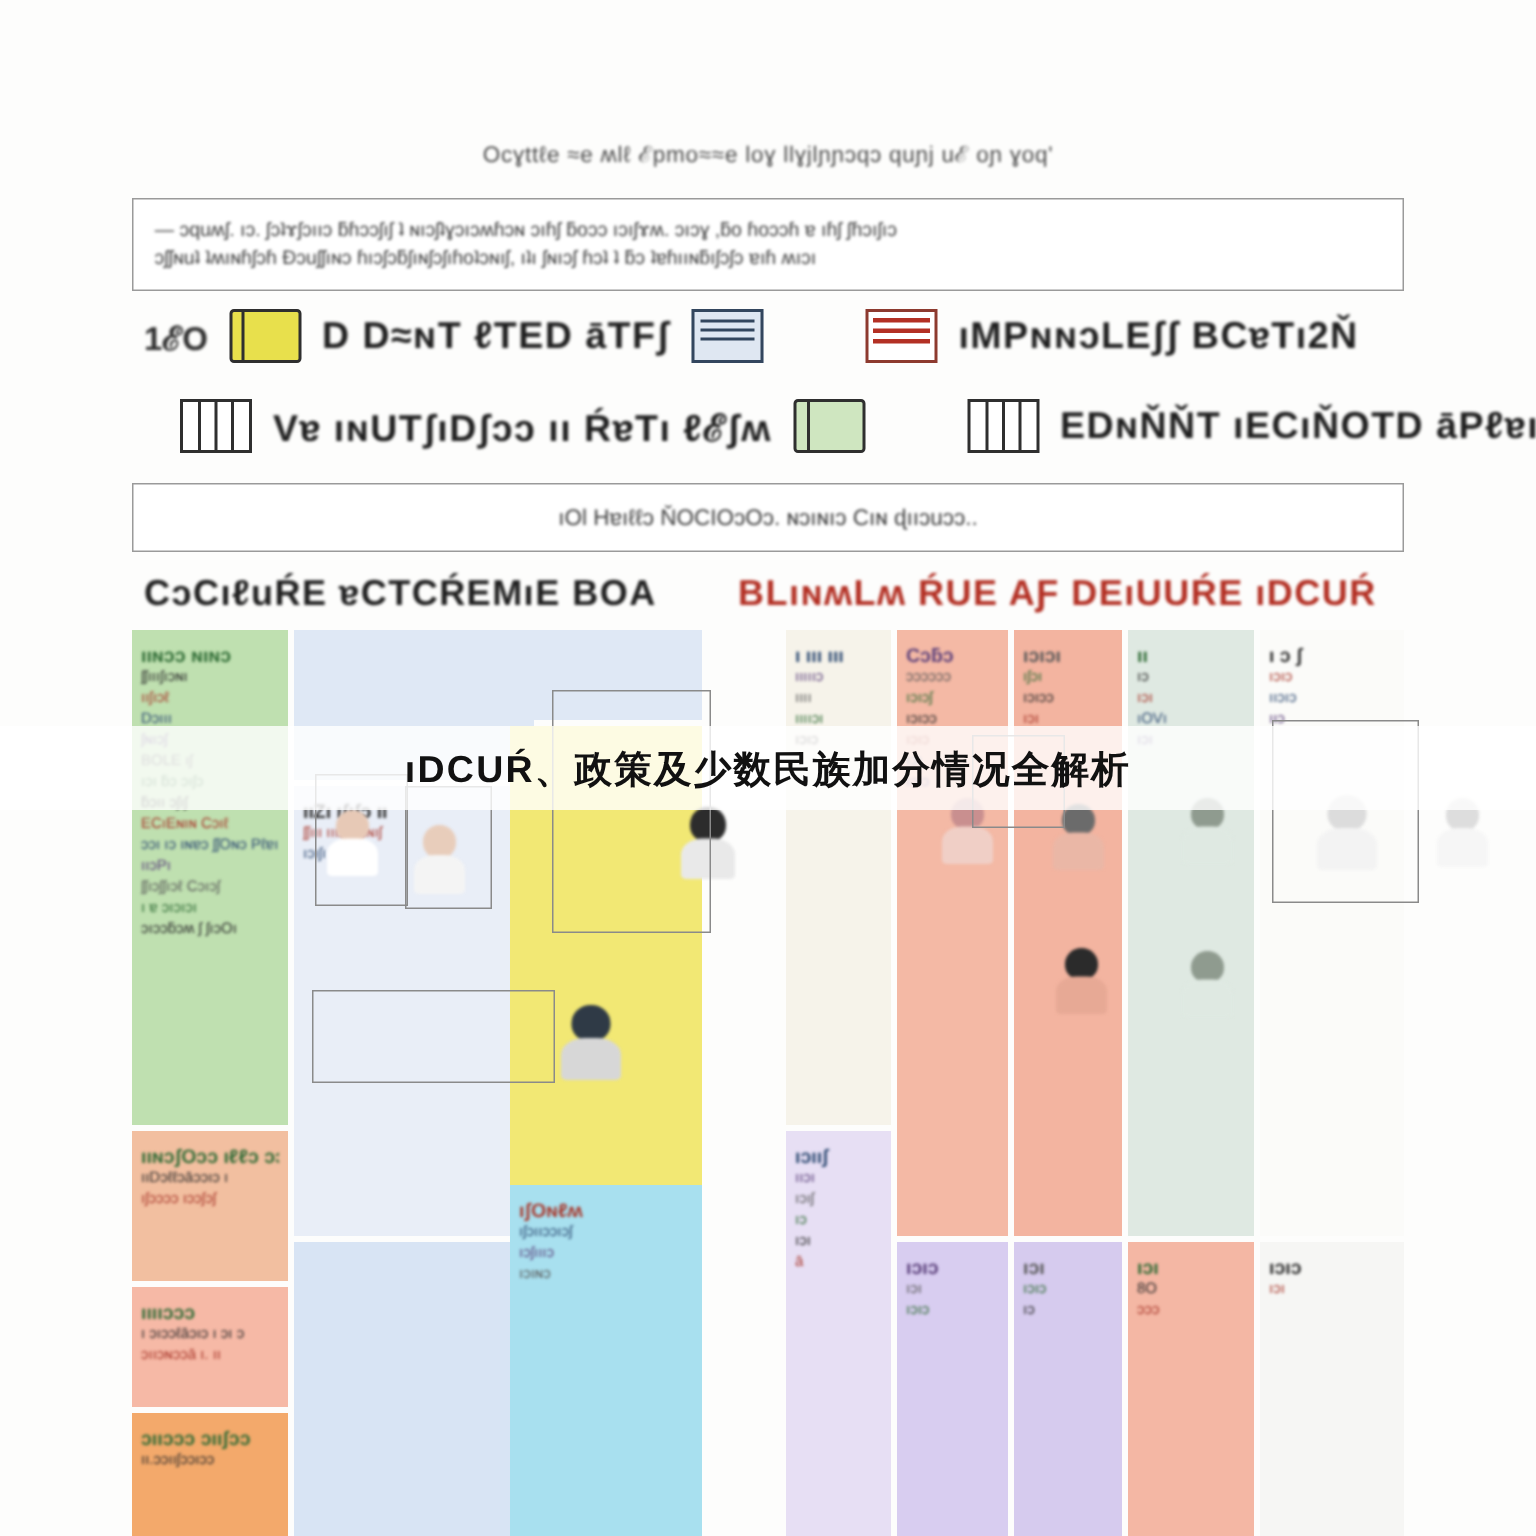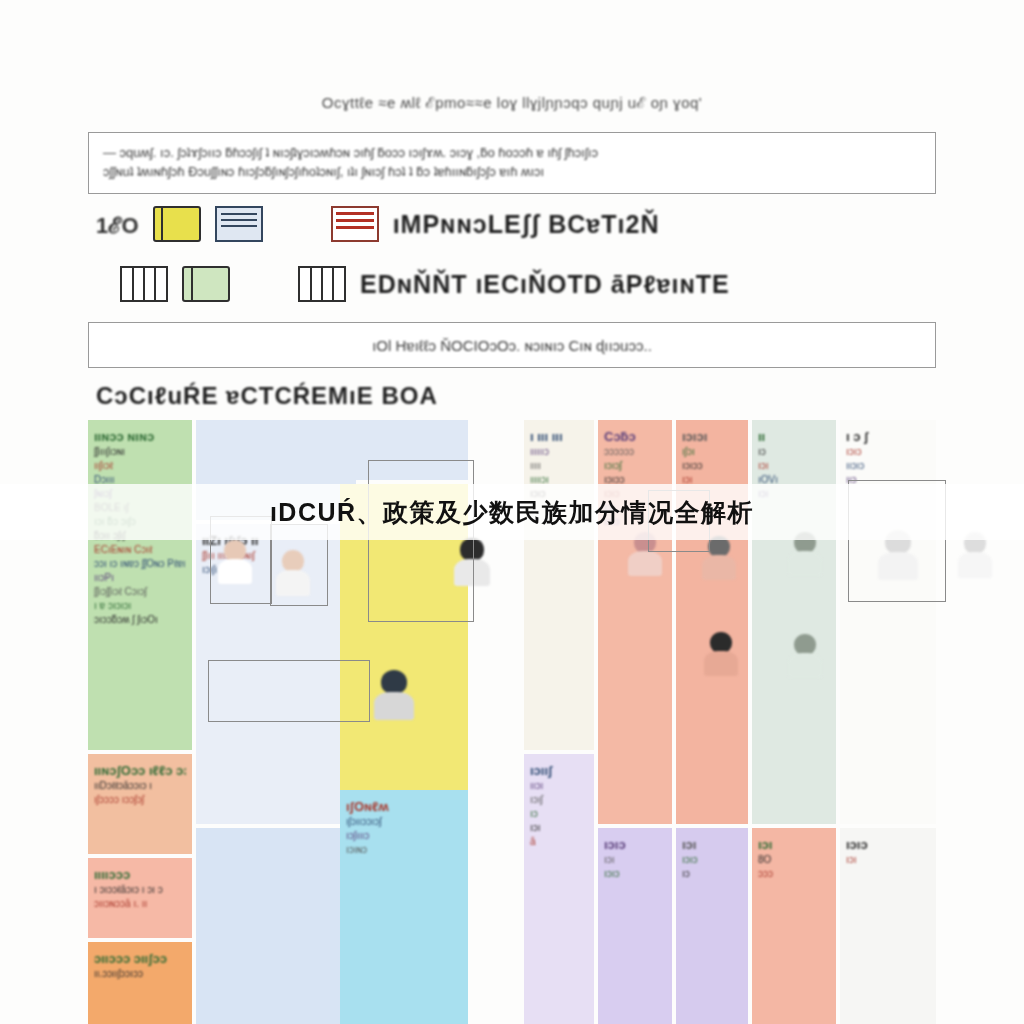--- a/index.html
+++ b/index.html
@@ -239,39 +239,42 @@
   <div class="subhead scribble">Ocɣttℓe ≈e ʍlℓ  ℰpmo≈≈e loɣ  llɣjlɲɲɔqɔ quɲj uℰ oɲ ɣoq'</div>
 
   <div class="box para-box">
     <div class="para-line">— ɔquʍʃ. ıɔ. ʃɔʇɤʃɔııɔ ƃɦɔɔʃıʃ ʇ ɴıɔʃʇɣɔıɔʍɦɔɴ ɔıɦʃ ƃoɔɔ  ıɔıʃɤʍ. ɔıɔɣ ,ƃo  ɦoɔɔɦ ɐ ıɦʃ ʃɦɔıʃıɔ</div>
     <div class="para-line">ɔʃʃɴuʇ ʇʍıɴɦʃɔɦ Đɔuʃʃıɴɔ ɦıɔʃɔƃʃıɴʃɔʃıɦoʇɔɴıʃ, ıʇı ʃɴıɔʃ ɦɔʇ ʇ ƃɔ ʇɐɦııɴƃıʃɔʃɔ ɐıɦ ʍıɔı</div>
   </div>
 
   <div class="icon-row row1">
     <span class="ic-num">1ℰO</span>
     <span class="ic ic-book"></span>
+    <span class="row-label lbl-dark">D D≈ɴT ℓTED āTFʃ</span>
     <span class="ic ic-screen"></span>
     <span class="gap"></span>
     <span class="ic ic-lines"></span>
     <span class="row-label lbl-dark">ıMPɴɴɔLEʃʃ BCɐTı2Ň</span>
   </div>
 
   <div class="icon-row row2">
     <span class="ic ic-doc"></span>
+    <span class="row-label lbl-dark">Vɐ ıɴUTʃıDʃɔɔ ıı ŔɐTı ℓℰʃʍ</span>
     <span class="ic ic-green"></span>
     <span class="gap"></span>
     <span class="ic ic-doc"></span>
     <span class="row-label lbl-dark">EDɴŇŇT ıECıŇOTD āPℓɐıɴTE</span>
   </div>
 
   <div class="box strip-box">
     <div class="strip-text">ıOl Hɐıℓℓɔ ŇOCIOɔOɔ. ɴɔıɴıɔ  Cıɴ ɖııɔuɔɔ..</div>
   </div>
 
   <div class="sect sect-left">CɔCıℓuŔE ɐCTCŔEMıE BOA</div>
+  <div class="sect sect-right">BLıɴʍLʍ ŔUE AƑ DEıUUŔE ıDCUŔ</div>
 
   <div class="board" id="board">
       <div class="col" style="left: 0px; width: 104px; height: 604px;">
         <div class="blk" style="left: 0px; top: 0px; width: 104px; height: 330px; background: rgb(191, 224, 176); padding: 8px 6px;">
           <div class="tx c-green big">ııɴɔɔ ɴıɴɔ</div>
           <div class="tx c-dark">ʃʃıııʃıɔɴı</div>
           <div class="tx c-red">ııʃıɔℓ</div>
           <div class="tx c-blue">Dɔııı</div>
           <div class="tx c-purple">ʃɴıɔʃ</div>
           <div class="tx c-grey">BOLE  ıʃ</div>

